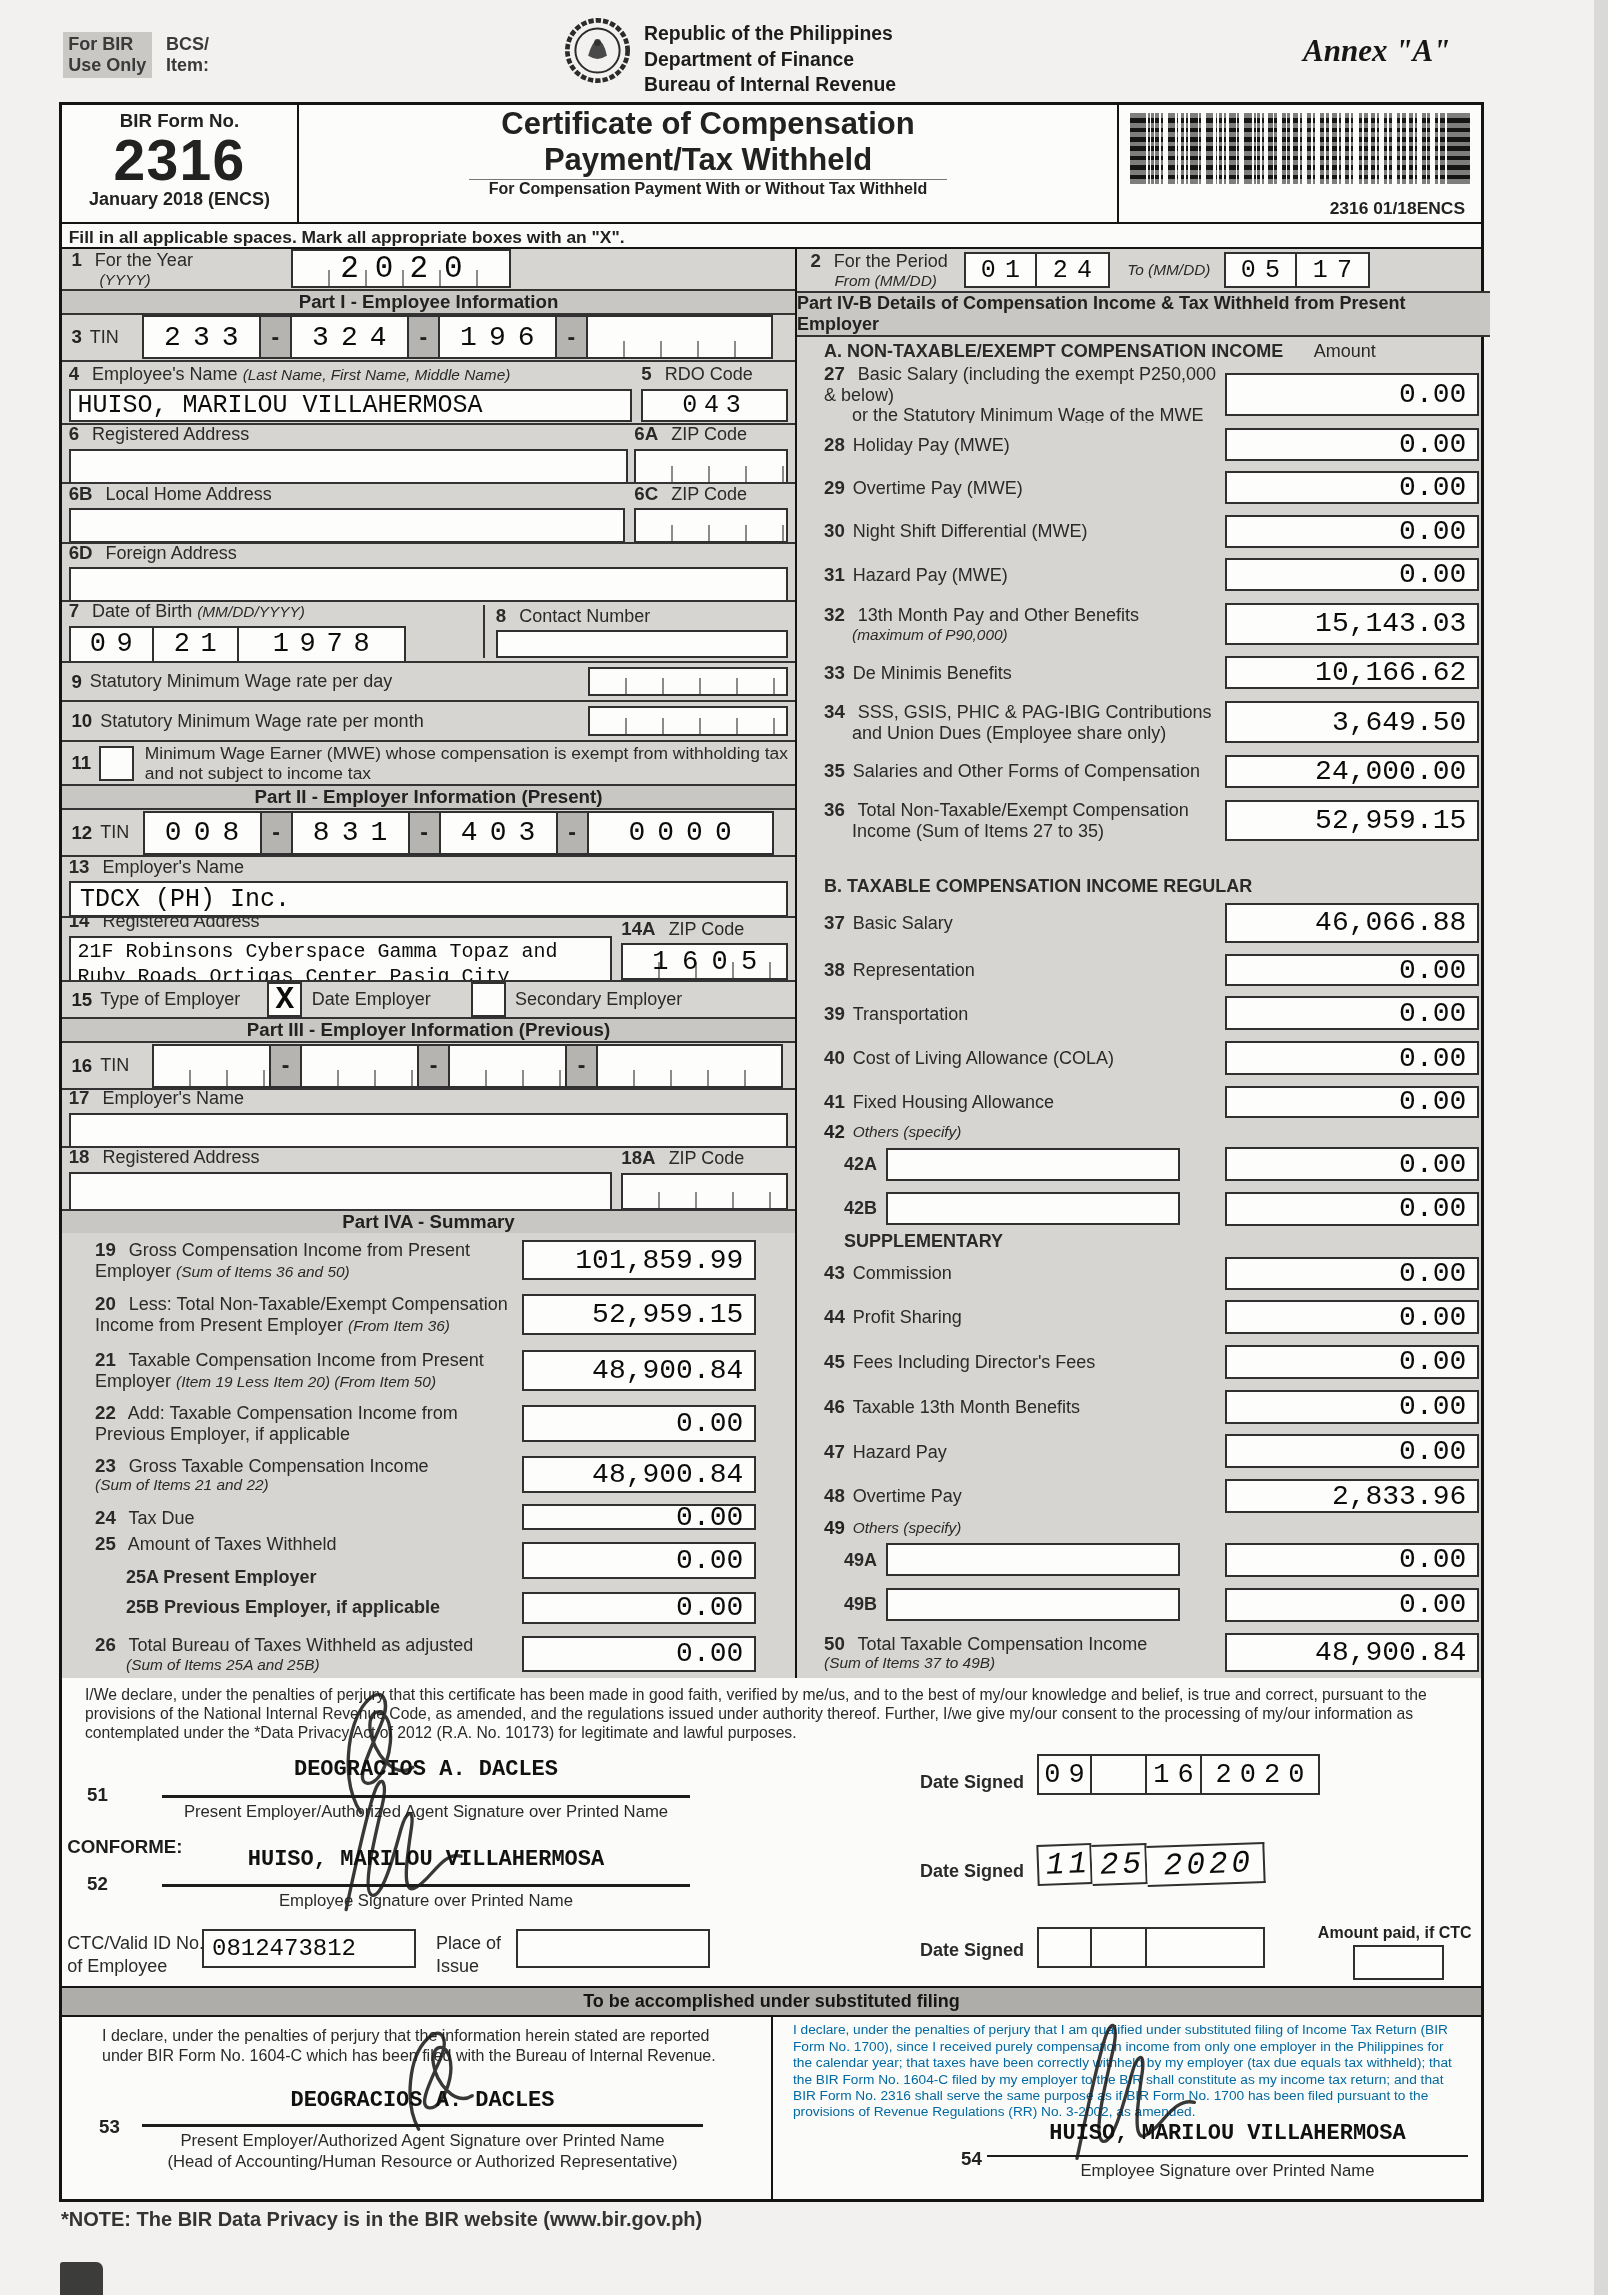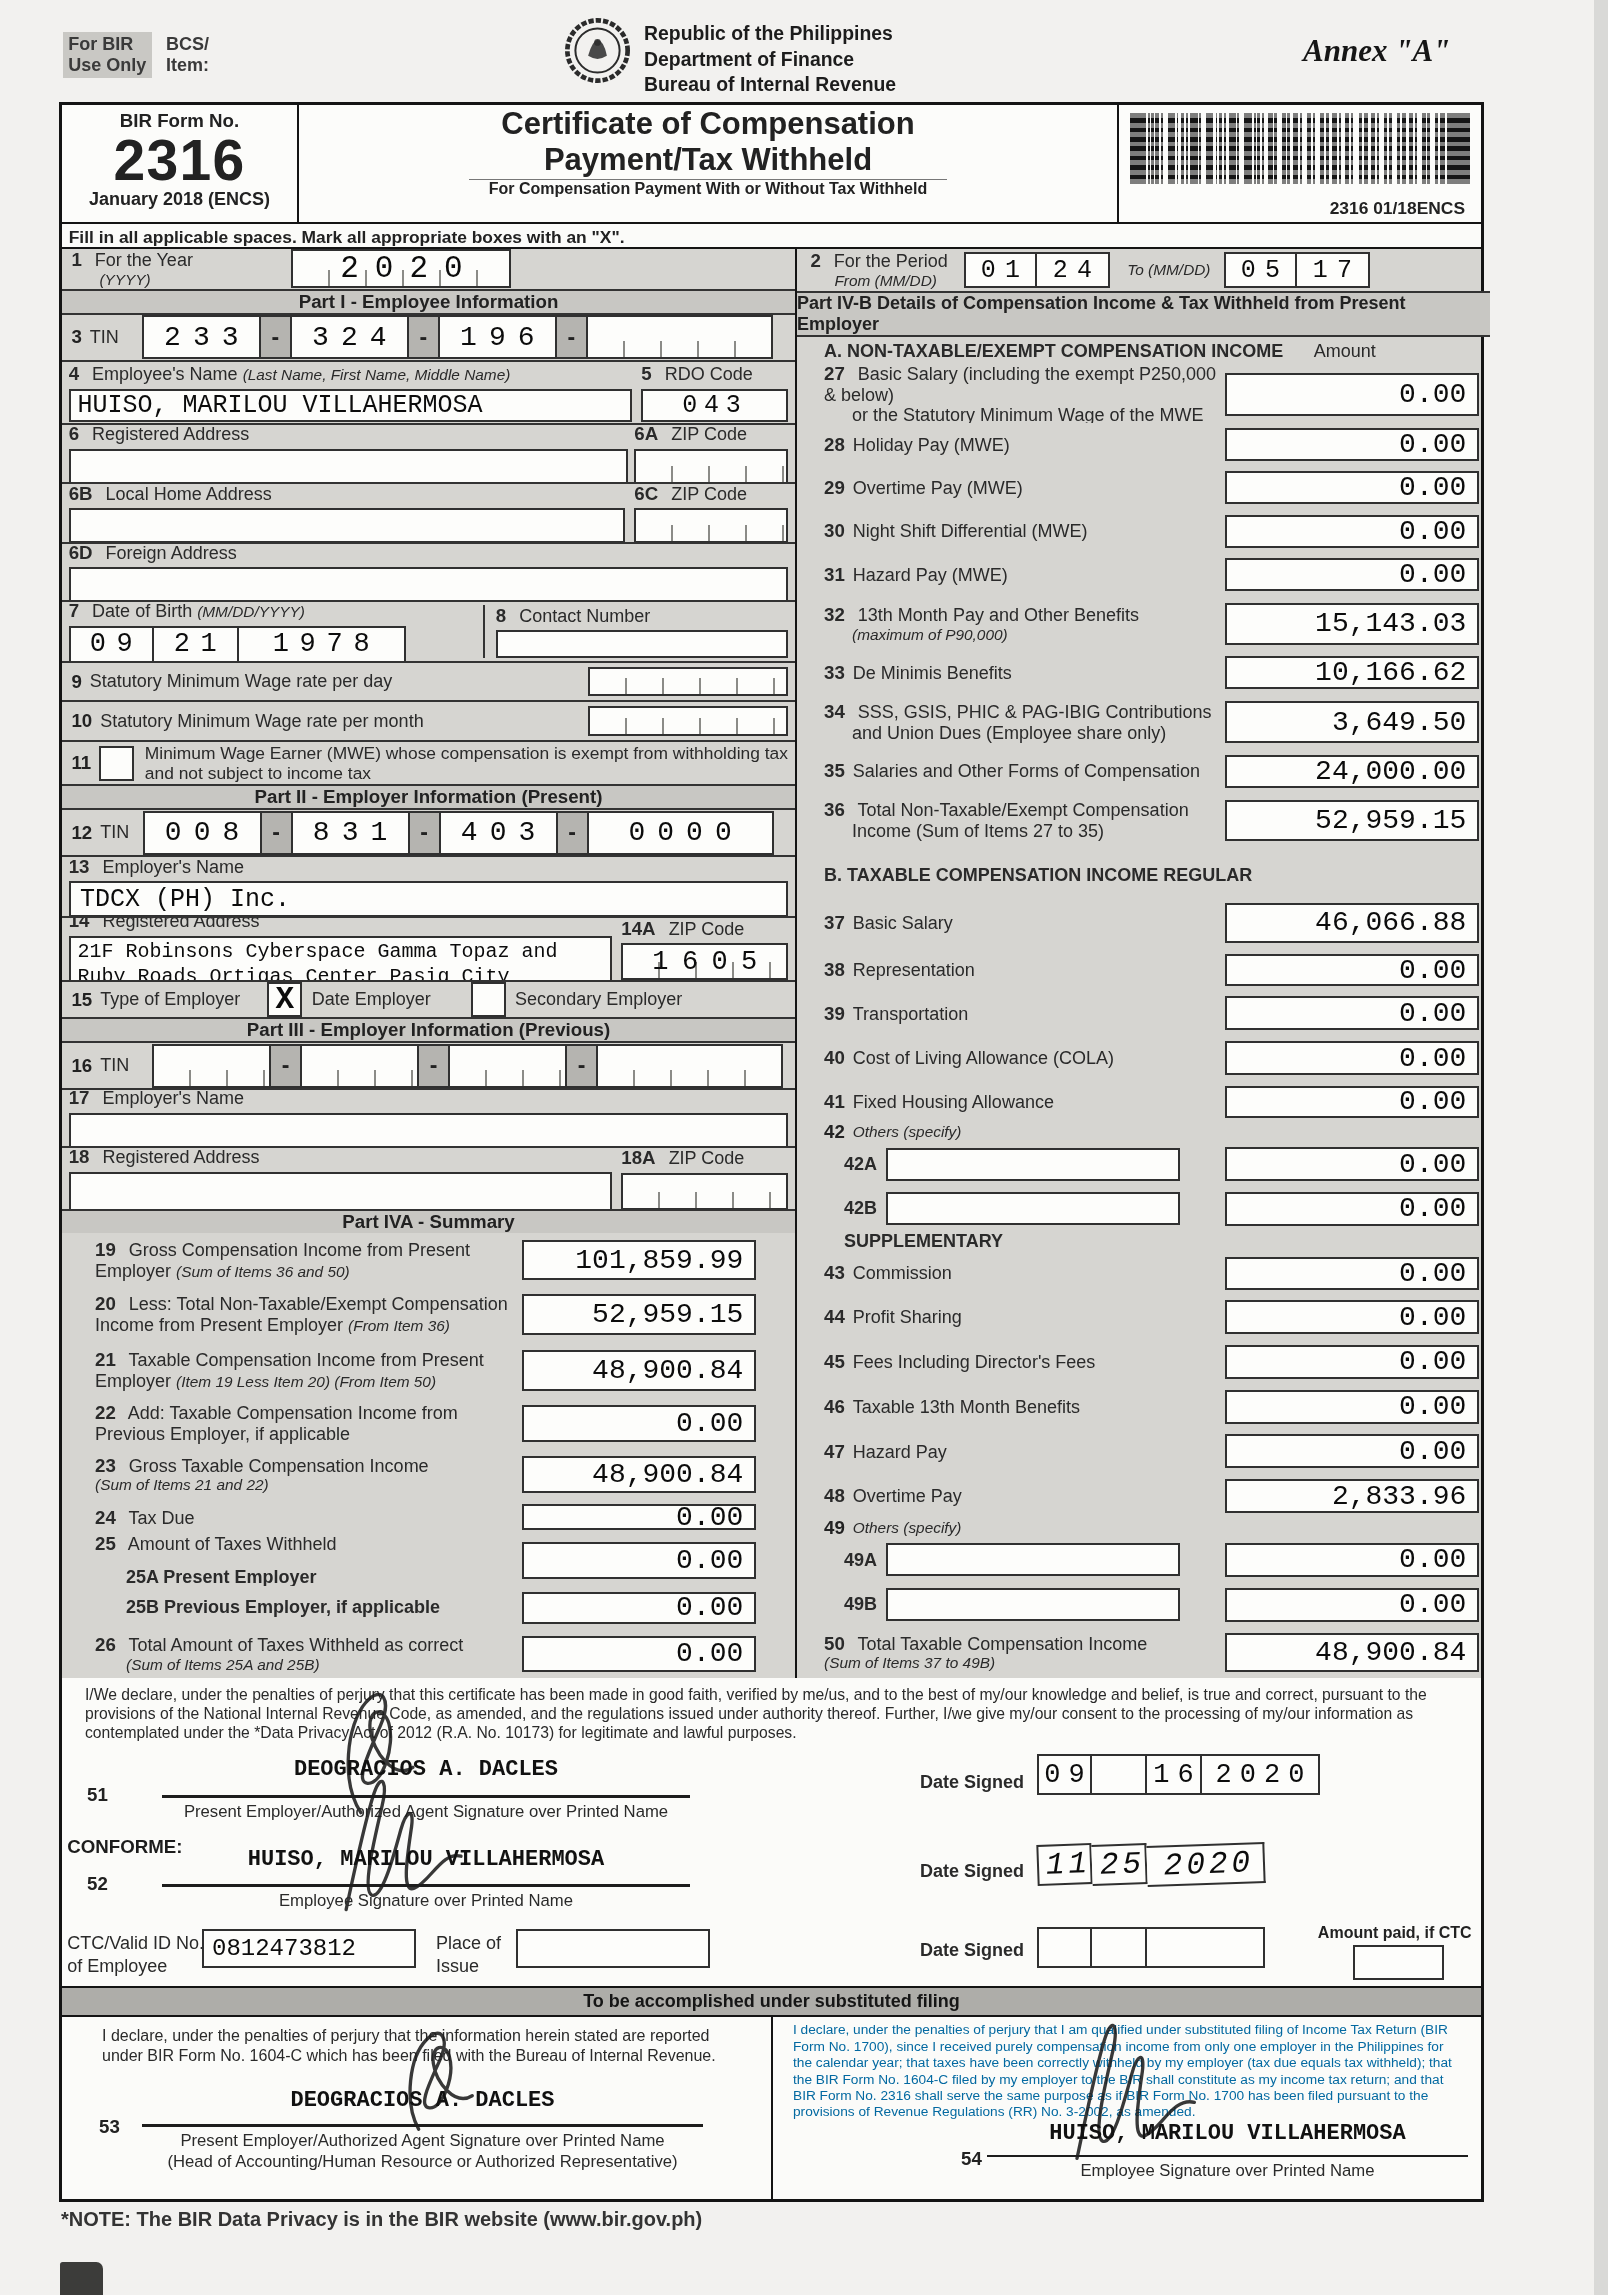--- a/index.html
+++ b/index.html
@@ -419,21 +419,21 @@
         </div>
         <div class="sumrow" style="flex:72 0 0px">
           <div class="sumlab flabel" style="padding-left:31px">
             <b>25B Previous Employer, if applicable</b>
           </div>
           <div class="wbox amtbox sumbox">0.00</div>
         </div>
         <div class="sumrow" style="flex:80 0 0px">
           <div class="sumlab flabel">
             <span class="num">26</span>
-            <span>Total Amount of Taxes Withheld as correct</span>
+            <span>Total Bureau of Taxes Withheld as adjusted</span>
             <div class="fsub" style="margin-left:31px">(Sum of Items 25A and 25B)</div>
           </div>
           <div class="wbox amtbox sumbox">0.00</div>
         </div>
       </div>
 
       <div class="colR">
 
         <div class="rrow" style="flex:66 0 0px;border-bottom:2px solid #333;padding-left:13.4px">
           <div class="flabel">
@@ -509,21 +509,21 @@
         </div>
         <div class="rrow" style="flex:86 0 0px">
           <div class="flabel" style="width:401px">
             <span class="num">36</span>
             <span>Total Non-Taxable/Exempt Compensation</span>
             <div style="margin-left:28px">Income (Sum of Items 27 to 35)</div>
           </div>
           <div class="wbox amtbox ramt">52,959.15</div>
         </div>
 
-        <div class="rrow" style="flex:66 0 0px;align-items:center;padding-top:6.7px">
+        <div class="rrow" style="flex:66 0 0px;align-items:flex-end;padding-top:6.7px">
           <span class="flabel" style="font-weight:bold">B. TAXABLE COMPENSATION INCOME REGULAR</span>
         </div>
 
         <div class="rrow" style="flex:82 0 0px">
           <div class="flabel"><span class="num">37</span><span>Basic Salary</span></div>
           <div class="wbox amtbox ramt">46,066.88</div>
         </div>
         <div class="rrow" style="flex:66 0 0px">
           <div class="flabel"><span class="num">38</span><span>Representation</span></div>
           <div class="wbox amtbox ramt">0.00</div>

